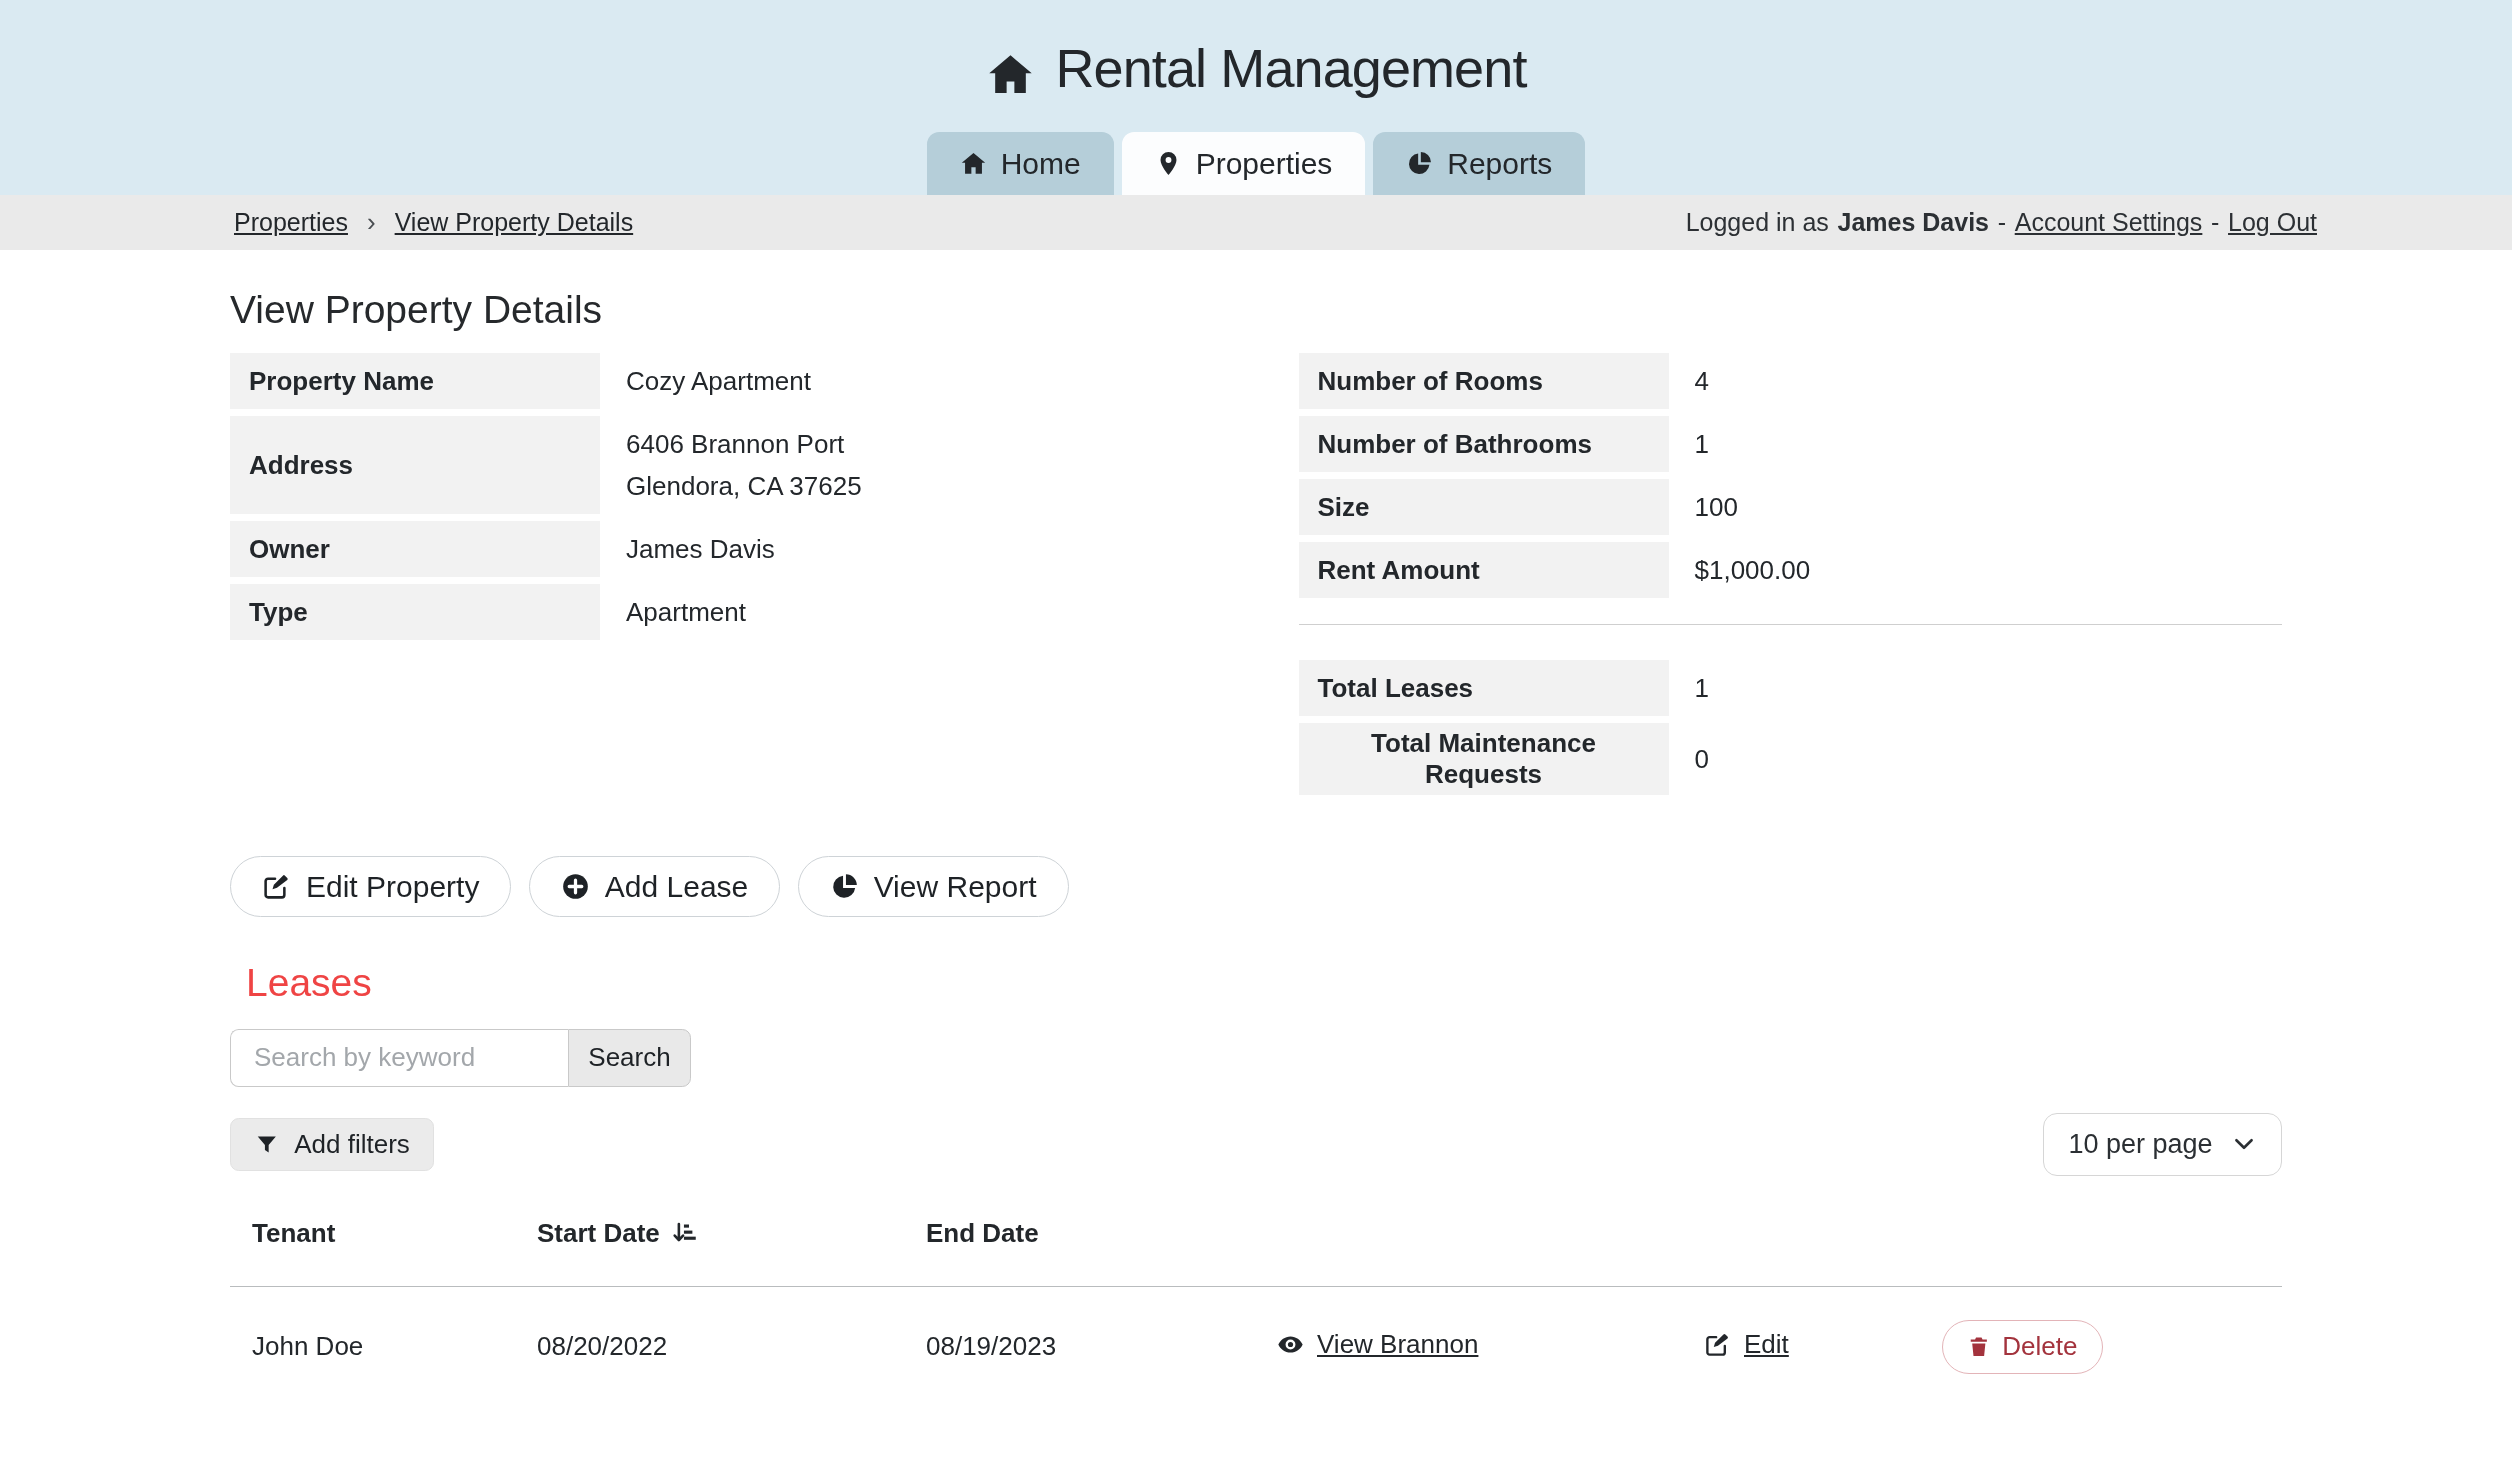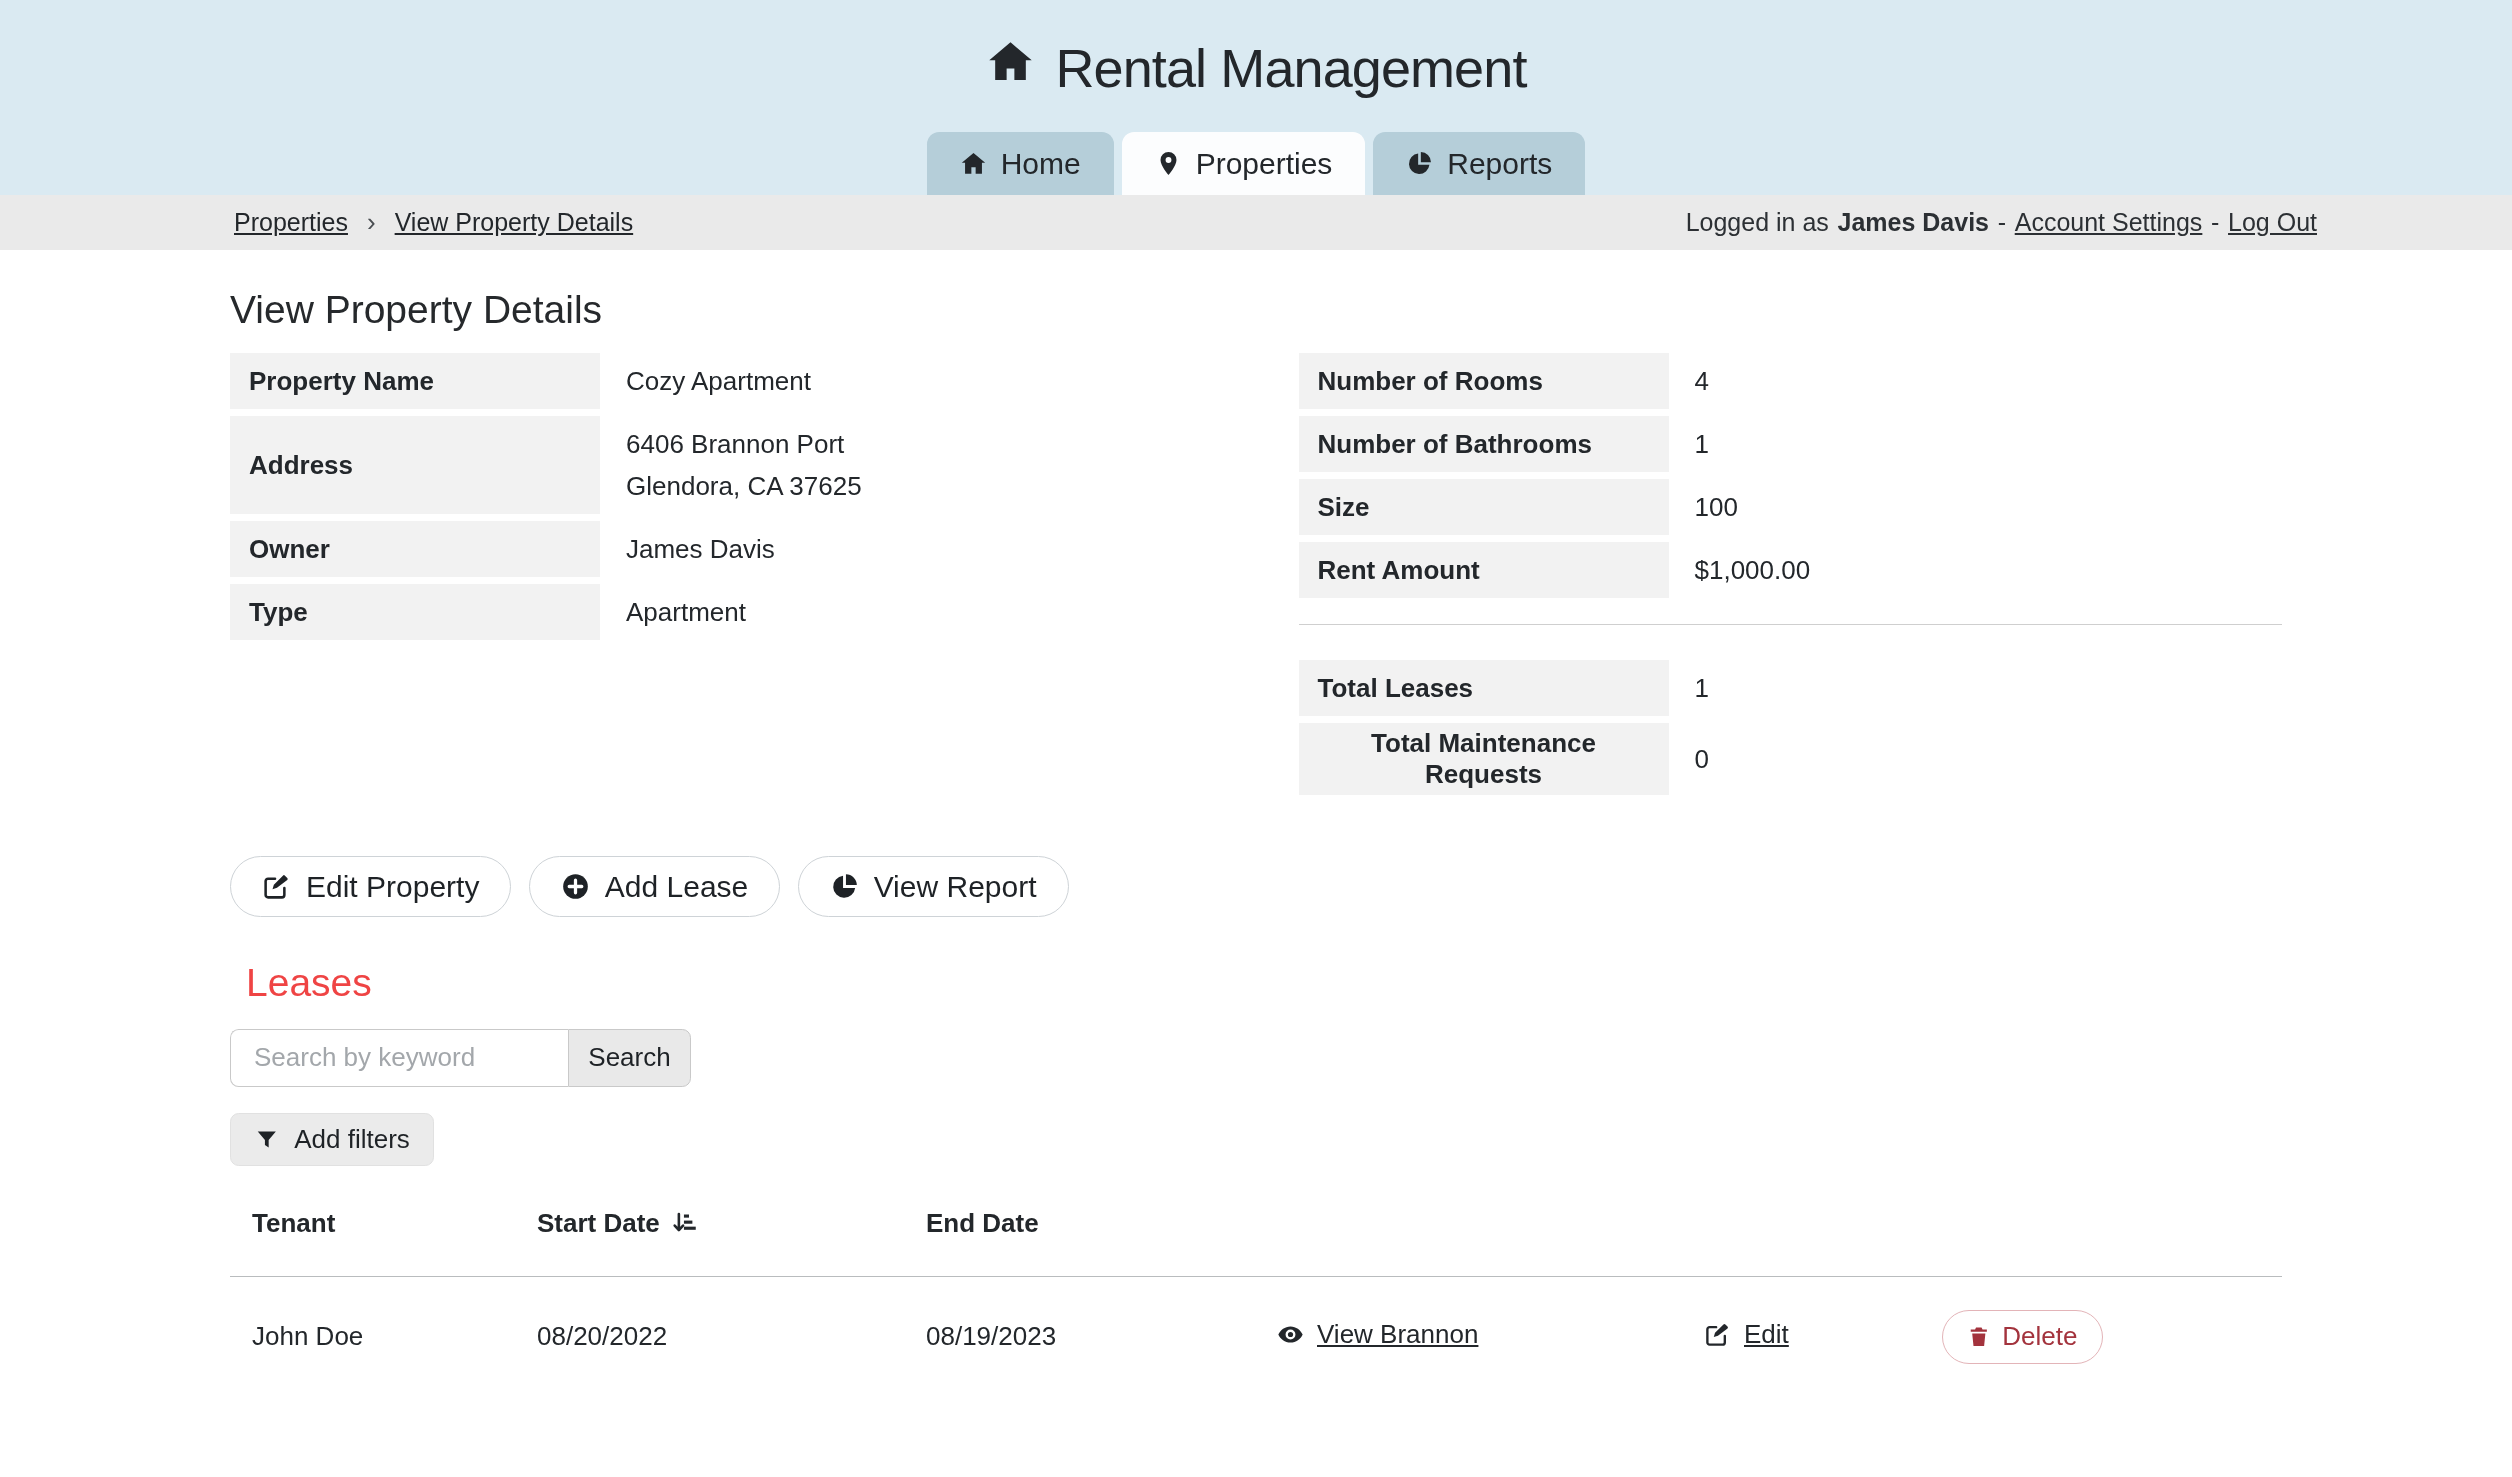--- a/index.html
+++ b/index.html
@@ -16,21 +16,21 @@
   html,body{margin:0;padding:0;}
   body{
     width:2512px;height:1478px;overflow:hidden;background:#ffffff;
     font-family:"Liberation Sans","DejaVu Sans",sans-serif;color:var(--ink);
   }
   a{color:inherit;}
   svg{display:block;flex-shrink:0;}
 
   
   .app-header{background:var(--header-bg);padding-top:37px;}
-  .app-title{display:flex;justify-content:center;align-items:flex-start;gap:21px;}
+  .app-title{display:flex;justify-content:center;align-items:flex-end;gap:21px;}
   .app-title svg{width:49px;height:49px;}
   .app-title h1{margin:0;font-size:54px;font-weight:500;letter-spacing:-0.9px;color:var(--ink);}
   .tabs{display:flex;justify-content:center;gap:7.9px;margin-top:33px;}
   .tab{display:inline-flex;align-items:center;gap:14px;padding:0 33px;height:63px;
        background:var(--tab-inactive);border-radius:12.2px 12.2px 0 0;font-size:30px;
        text-decoration:none;color:var(--ink);cursor:pointer;}
   .tab svg{width:27px;height:27px;}
   .tab.active{background:var(--tab-active);}
 
   
@@ -275,20 +275,26 @@
       <button class="search-btn">Search</button>
     </div>
 
     <div class="filters-row">
       <button class="add-filters">
         <svg viewBox="0 0 24 24" fill="currentColor">
             <use href="#i-funnel"></use>
           </svg>
         <span>Add filters</span>
       </button>
+      <div class="per-page">
+        <span>10 per page</span>
+        <svg viewBox="0 0 24 24">
+            <use href="#i-chevron"></use>
+          </svg>
+      </div>
     </div>
 
     <div class="lease-table">
       <div class="lt-head">
         <div class="c-tenant">Tenant</div>
         <div class="c-start">
           <span>Start Date</span>
           <svg class="sort-icon" viewBox="0 0 24 24" fill="currentColor">
               <use href="#i-sort"></use>
             </svg>

